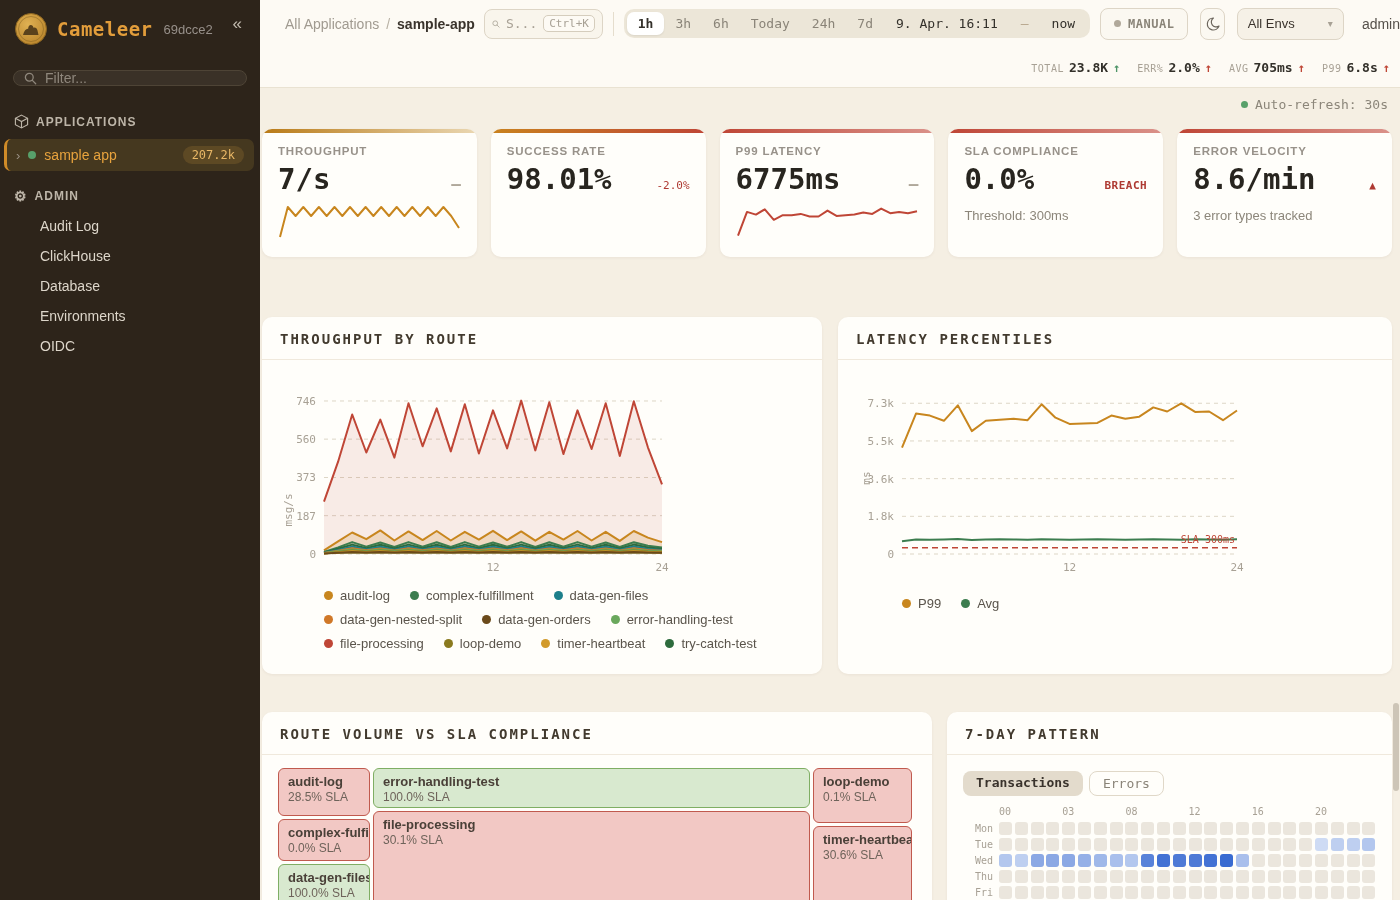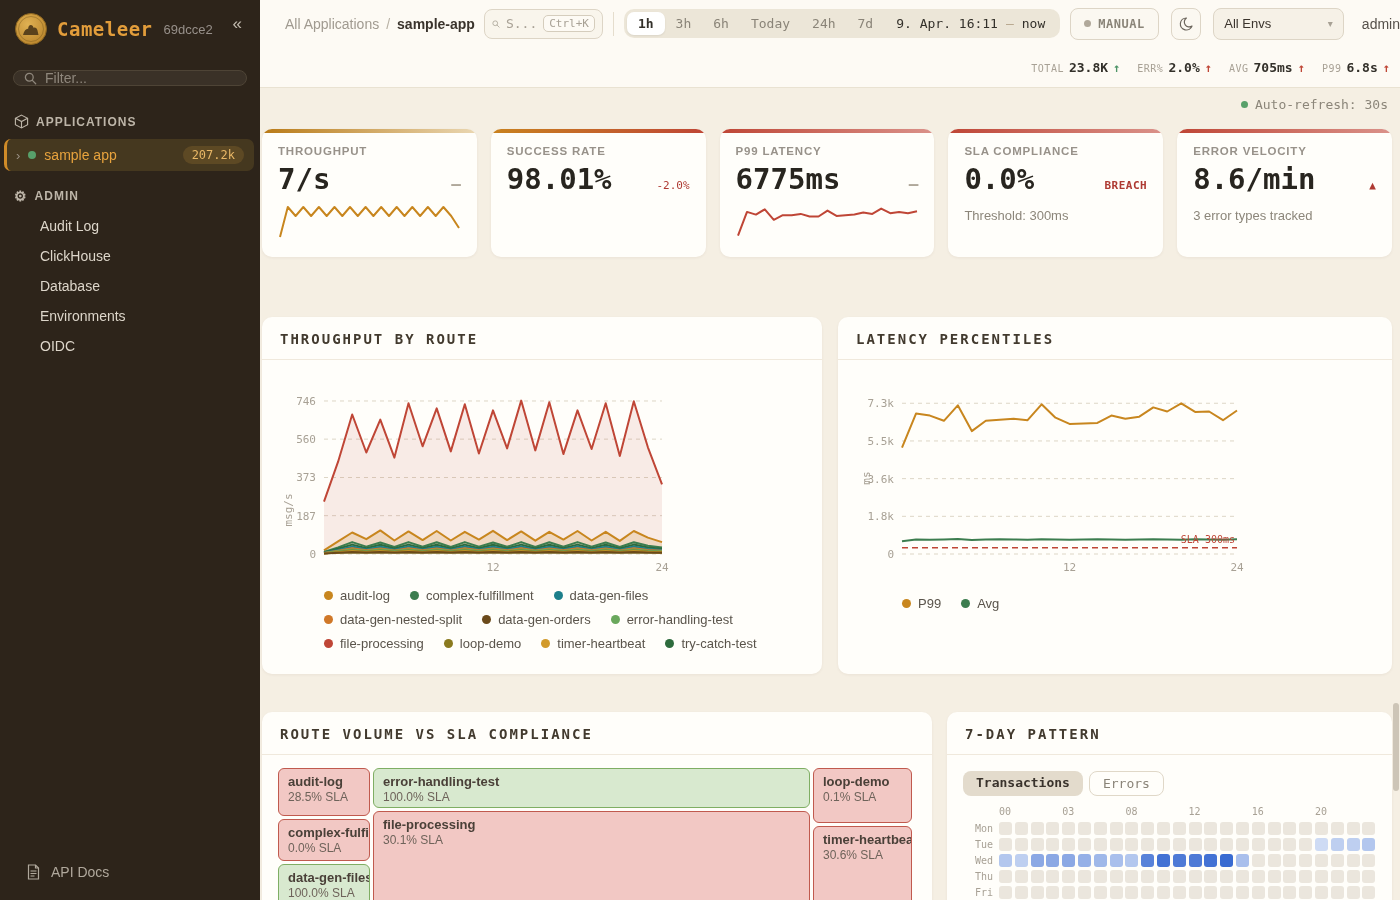--- a/index.html
+++ b/index.html
@@ -37,21 +37,21 @@
   .crumb-parent { color:#a09a90; cursor:pointer; }
   .crumb-sep { color:#b8b1a4; }
   .crumb-cur { color:#3a332c; font-weight:bold; }
   .search-box { width:119px; min-width:119px; height:30px; border:1px solid #ddd5c6; background:#f9f5ec; border-radius:8px; display:flex; align-items:center; gap:6px; padding:0 7px; margin-left:11px; cursor:pointer; color:#a8a195; }
   .search-box .s-ph { font-family:"DejaVu Sans Mono",monospace; font-size:13px; }
   .kbd { font-family:"DejaVu Sans Mono",monospace; font-size:11px; border:1px solid #d5cdbd; border-radius:5px; padding:1px 5px; background:#fdfaf4; color:#a8a195; }
   .vdiv { width:1px; height:24px; background:#e5ddcd; margin:0 10px; }
   .seg { background:#ece6d8; border-radius:10px; padding:3px; display:flex; align-items:center; font-family:"DejaVu Sans Mono",monospace; font-size:13px; }
   .seg-btn { padding:4px 11px; border-radius:7px; color:#8a8478; cursor:pointer; border:none; background:transparent; font-family:inherit; font-size:inherit; }
   .seg-btn.active { background:#ffffff; color:#33302a; font-weight:bold; box-shadow:0 1px 2px rgba(0,0,0,.08); }
-  .seg-date { display:flex; align-items:center; gap:8px; padding:0 12px; color:#33302a;text-align:center; }
+  .seg-date { display:flex; align-items:center; gap:23px; padding:0 12px; color:#33302a;text-align:center; }
   .seg-date .d-sep { color:#b3a287; }
   .btn-outline { margin-left:10px; height:32px; border:1px solid #ddd5c6; background:#fbf8f1; border-radius:8px; display:flex; align-items:center; gap:7px; padding:0 13px; font-family:"DejaVu Sans Mono",monospace; font-size:12px; font-weight:bold; letter-spacing:.5px; color:#8a8478; cursor:pointer; }
   .dot-gray { width:7px; height:7px; border-radius:50%; background:#b0a89a; }
   .icon-btn { margin-left:12px; width:32px; height:32px; border:1px solid #ddd5c6; background:#fbf8f1; border-radius:8px; display:flex; align-items:center; justify-content:center; cursor:pointer; }
   .env-select { margin-left:12px; width:136px; height:32px; border:1px solid #ddd5c6; background:#f6f1e7; border-radius:8px; display:flex; align-items:center; padding:0 10px; font-size:13px; color:#3a332c; cursor:pointer; }
   .env-select .caret { margin-left:auto; color:#a8a195; font-size:10px; }
   .user-name { margin-left:18px; font-size:14px; color:#55504a; }
   .hdr-row2 { height:40px; display:flex; align-items:stretch; padding-left:36px; }
   .tab { padding:10px 2px 0 2px; margin-right:33px; font-size:14px; color:#8a8478; cursor:pointer; border-bottom:2.5px solid transparent; }
   .tab.active { color:#c07b16; font-weight:bold; border-bottom-color:#c9821e; }
@@ -170,30 +170,20 @@
       <span>ADMIN</span>
     </div>
     <nav id="admin-items">
         <div class="admin-item">Audit Log</div>
         <div class="admin-item">ClickHouse</div>
         <div class="admin-item">Database</div>
         <div class="admin-item">Environments</div>
         <div class="admin-item">OIDC</div>
       </nav>
 
-    <div class="api-docs">
-      <svg width="15" height="16" viewBox="0 0 15 16">
-        <path d="M2.5 1 h7 l3 3 v11 h-10 z" fill="none" stroke="#b0a89c" stroke-width="1.2"></path>
-        <path d="M9.5 1 v3 h3" fill="none" stroke="#b0a89c" stroke-width="1.2"></path>
-        <line x1="4.5" y1="7" x2="10.5" y2="7" stroke="#b0a89c" stroke-width="1.1"></line>
-        <line x1="4.5" y1="9.5" x2="10.5" y2="9.5" stroke="#b0a89c" stroke-width="1.1"></line>
-        <line x1="4.5" y1="12" x2="8.5" y2="12" stroke="#b0a89c" stroke-width="1.1"></line>
-      </svg>
-      <span>API Docs</span>
-    </div>
   </aside>
 
   <div class="main">
     <header class="hdr">
       <div class="hdr-row1">
         <div class="crumbs">
           <span class="crumb-parent">All Applications</span>
           <span class="crumb-sep">/</span>
           <span class="crumb-cur">sample-app</span>
         </div>

